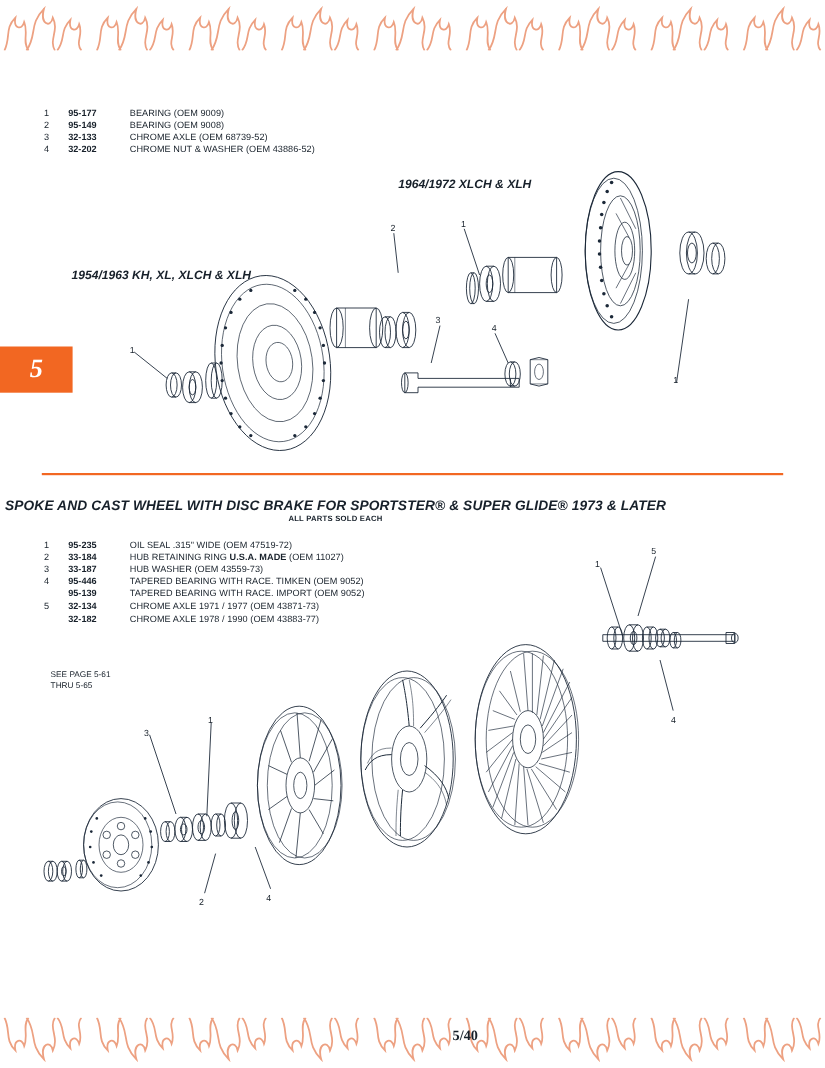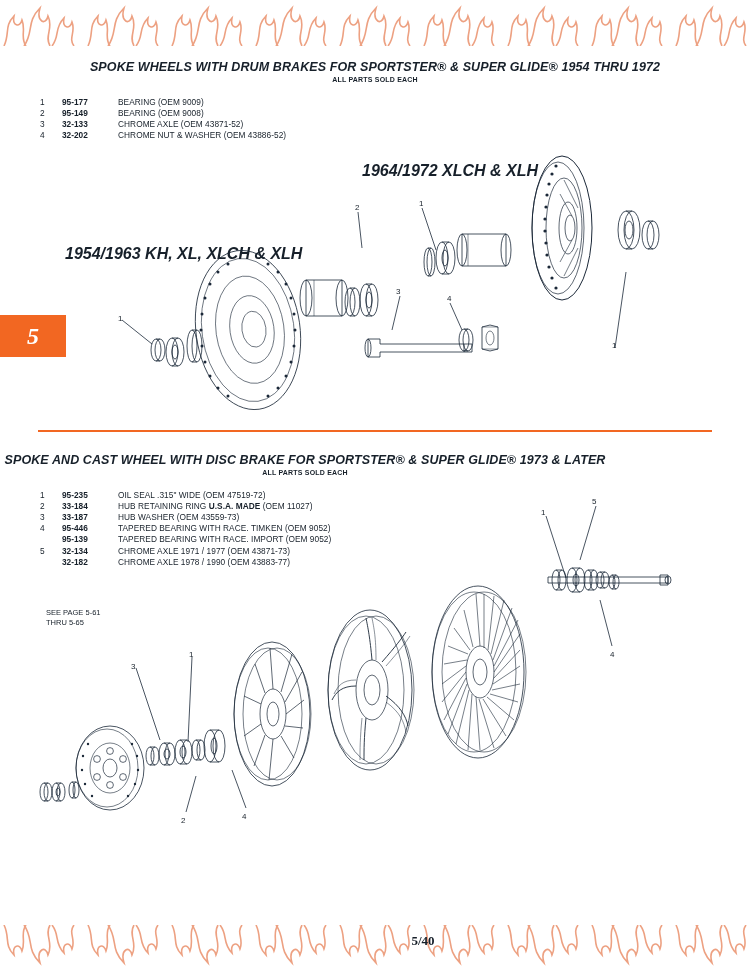--- a/index.html
+++ b/index.html
@@ -100,21 +100,21 @@
     position: absolute;
     left: 38px;
     width: 674px;
     height: 1.5px;
     background: #f26722;
   }
 
   
   .diag-label {
     position: absolute;
-    font-size: 16px;
+    font-size: 11px;
     font-weight: bold;
     font-style: italic;
     color: #17202a;
     white-space: nowrap;
     text-align: center;
   }
   .callout {
     position: absolute;
     font-size: 8px;
     color: #17202a;
@@ -189,41 +189,37 @@
         <use href="#fb" x="252"></use>
         <use href="#fb" x="336"></use>
         <use href="#fb" x="420"></use>
         <use href="#fb" x="504"></use>
         <use href="#fb" x="588"></use>
         <use href="#fb" x="672"></use>
       </g>
     </svg>
   </div>
 
-  <div style="position:absolute; left:0; top:60px; width:750px;">
-    <div class="section-title">SPOKE WHEELS WITH DRUM BRAKES FOR SPORTSTER® &amp; SUPER GLIDE® 1954 THRU 1972</div>
-    <div class="section-sub">ALL PARTS SOLD EACH</div>
-  </div>
 
   <table class="parts-table" style="position:absolute; left:38px; top:96px;">
     <tbody>
       <tr>
         <td class="col-ref">1</td>
         <td class="col-num">95-177</td>
         <td class="col-desc">BEARING (OEM 9009)</td>
       </tr>
       <tr>
         <td class="col-ref">2</td>
         <td class="col-num">95-149</td>
         <td class="col-desc">BEARING (OEM 9008)</td>
       </tr>
       <tr>
         <td class="col-ref">3</td>
         <td class="col-num">32-133</td>
-        <td class="col-desc">CHROME AXLE (OEM 43871-52)</td>
+        <td class="col-desc">CHROME AXLE (OEM 68739-52)</td>
       </tr>
       <tr>
         <td class="col-ref">4</td>
         <td class="col-num">32-202</td>
         <td class="col-desc">CHROME NUT &amp; WASHER (OEM 43886-52)</td>
       </tr>
     </tbody>
   </table>
 
   <div class="diag-label" style="left:362px; top:162px;">1964/1972 XLCH &amp; XLH</div>

